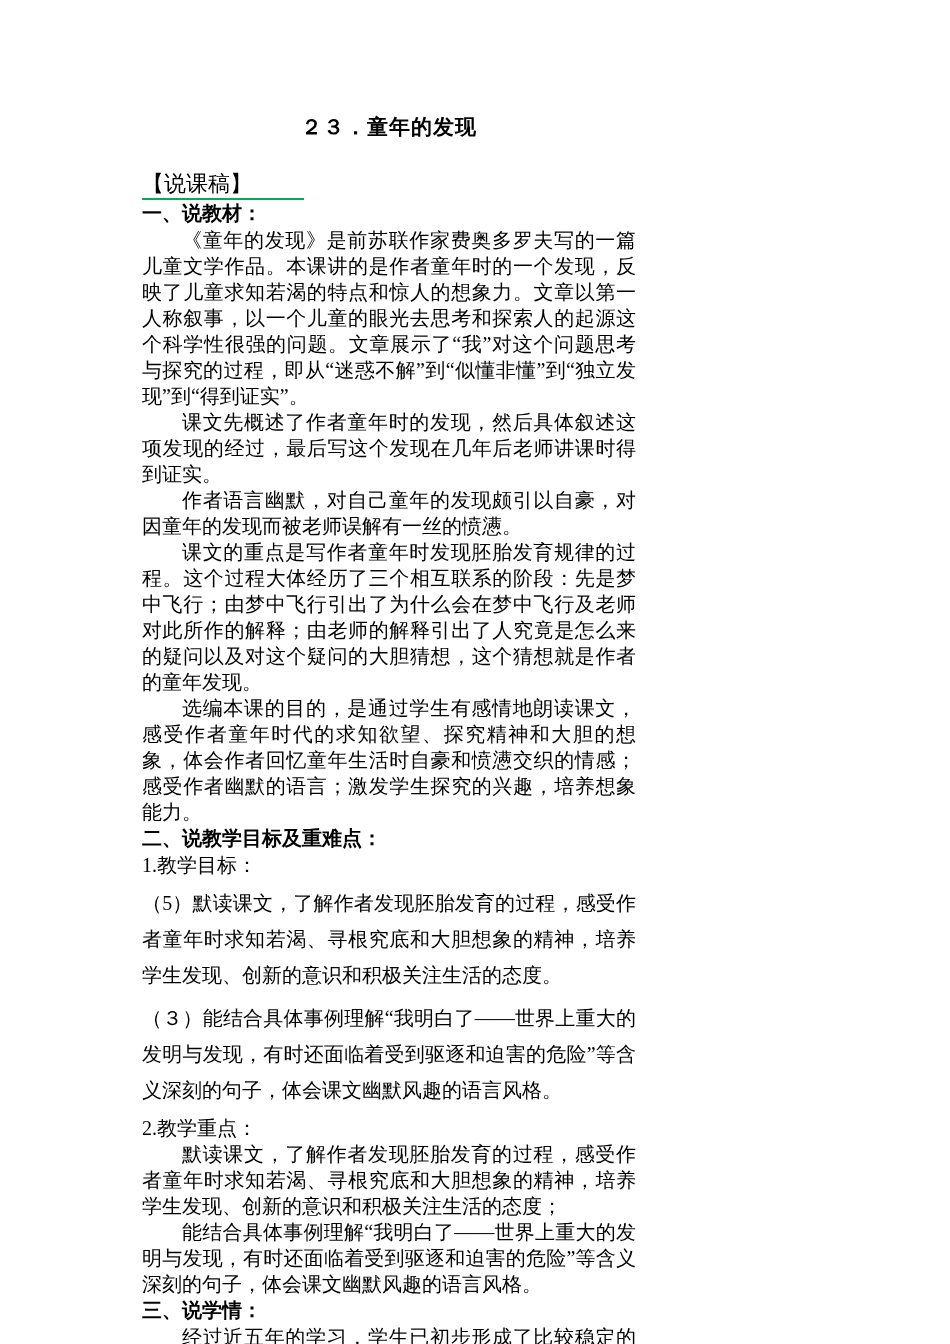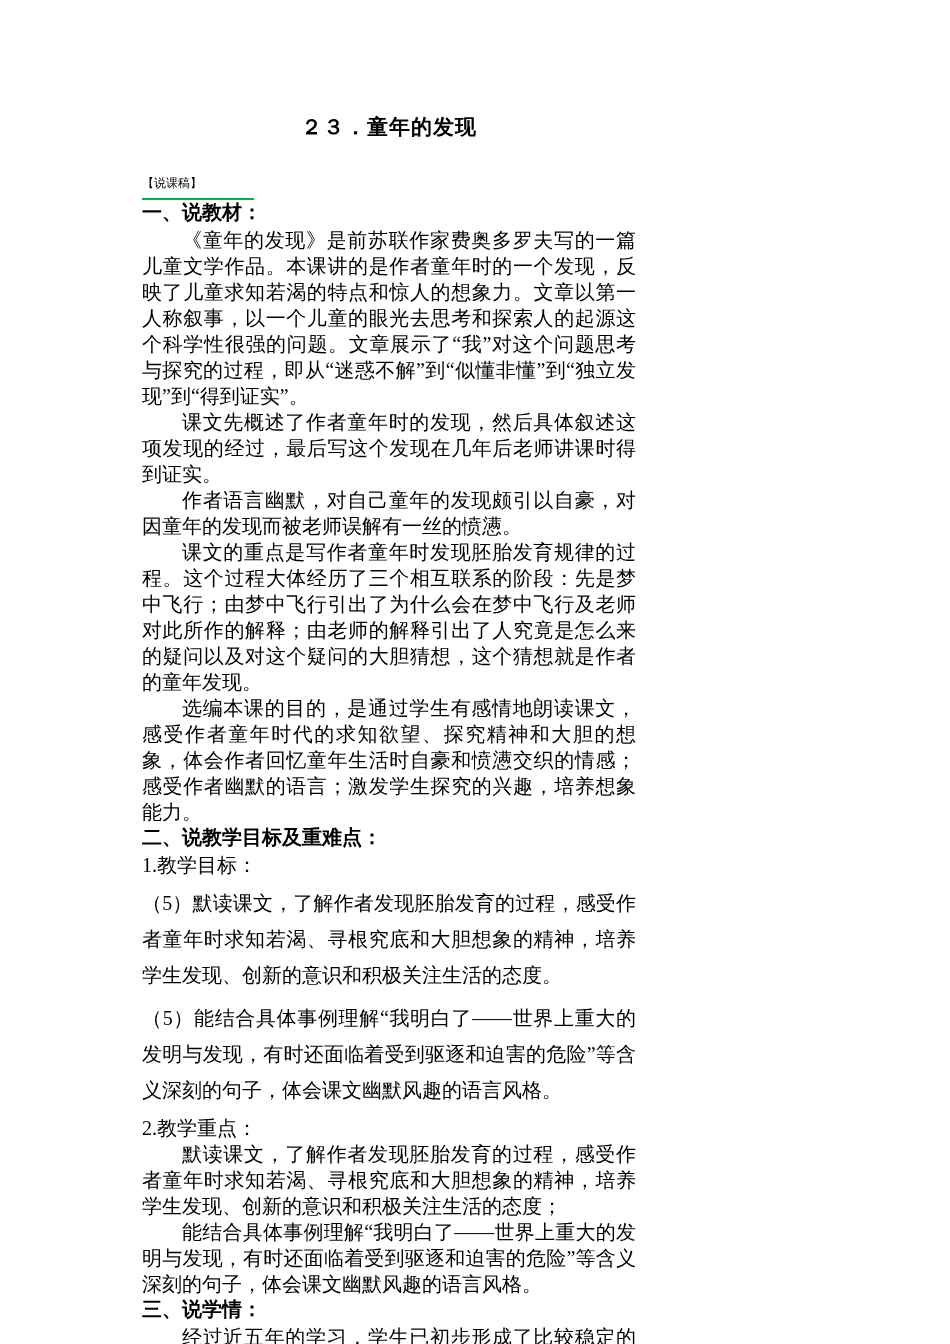--- a/index.html
+++ b/index.html
@@ -25,31 +25,31 @@
     text-align: center;
     font-family: "Liberation Sans", "DejaVu Sans", sans-serif;
     font-weight: bold;
     font-size: 21px;
     line-height: 30px;
     letter-spacing: 1px;
     margin-bottom: 6px;
   }
   .tag-line {
     line-height: 27px;
-    font-size: 12px;
+    font-size: 22px;
     margin-top: 28px;
   }
   .tag-underlined {
     display: inline-block;
     border-bottom: 2px solid #00B050;
     padding-right: 52px;
     padding-bottom: 1px;
   }
   .sec-heading {
-    font-family: Liberation Mono, monospace;
+    font-family: Liberation Serif, serif;
     font-weight: bold;
     font-size: 20px;
     line-height: 27px;
   }
   .para {
     font-size: 20px;
     line-height: 26px;
     text-align: justify;
     text-indent: 2em;
     margin: 0;
@@ -82,21 +82,21 @@
   <p class="para">课文先概述了作者童年时的发现，然后具体叙述这项发现的经过，最后写这个发现在几年后老师讲课时得到证实。</p>
   <p class="para">作者语言幽默，对自己童年的发现颇引以自豪，对因童年的发现而被老师误解有一丝的愤懑。</p>
   <p class="para">课文的重点是写作者童年时发现胚胎发育规律的过程。这个过程大体经历了三个相互联系的阶段：先是梦中飞行；由梦中飞行引出了为什么会在梦中飞行及老师对此所作的解释；由老师的解释引出了人究竟是怎么来的疑问以及对这个疑问的大胆猜想，这个猜想就是作者的童年发现。</p>
   <p class="para">选编本课的目的，是通过学生有感情地朗读课文，感受作者童年时代的求知欲望、探究精神和大胆的想象，体会作者回忆童年生活时自豪和愤懑交织的情感；感受作者幽默的语言；激发学生探究的兴趣，培养想象能力。</p>
 
   <div class="sec-heading">二、说教学目标及重难点：</div>
 
   <p class="para no-indent">1.教学目标：</p>
 
   <p class="para no-indent loose">（5）默读课文，了解作者发现胚胎发育的过程，感受作者童年时求知若渴、寻根究底和大胆想象的精神，培养学生发现、创新的意识和积极关注生活的态度。</p>
-  <p class="para no-indent loose">（5）能结合具体事例理解“我明白了——世界上重大的发明与发现，有时还面临着受到驱逐和迫害的危险”等含义深刻的句子，体会课文幽默风趣的语言风格。</p>
+  <p class="para no-indent loose">（３）能结合具体事例理解“我明白了——世界上重大的发明与发现，有时还面临着受到驱逐和迫害的危险”等含义深刻的句子，体会课文幽默风趣的语言风格。</p>
 
   <p class="para no-indent">2.教学重点：</p>
   <p class="para">默读课文，了解作者发现胚胎发育的过程，感受作者童年时求知若渴、寻根究底和大胆想象的精神，培养学生发现、创新的意识和积极关注生活的态度；</p>
 
   <p class="para">能结合具体事例理解“我明白了——世界上重大的发明与发现，有时还面临着受到驱逐和迫害的危险”等含义深刻的句子，体会课文幽默风趣的语言风格。</p>
 
   <div class="sec-heading">三、说学情：</div>
 
   <p class="para">经过近五年的学习，学生已初步形成了比较稳定的学习习惯，掌握了较多的学习方法和技巧，具备了朗读默读的能力。随着年段的升高，一本薄薄的教科书已经远远不能满足学生的阅读需求，他们具有了扩大阅读面，提高阅读量</p>
 

